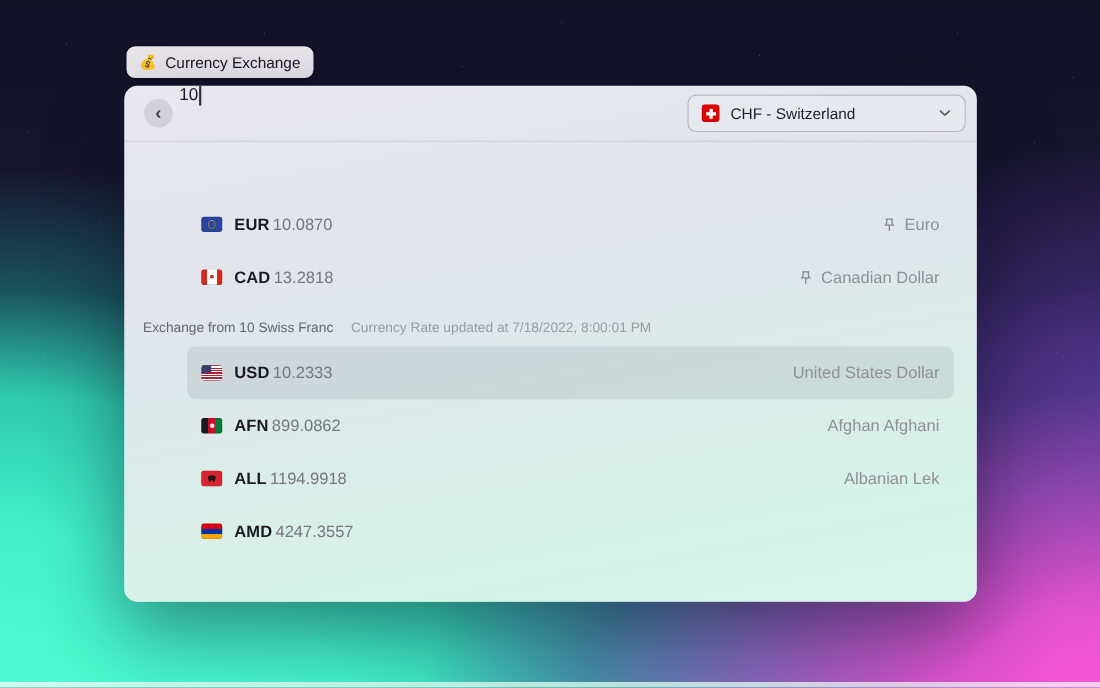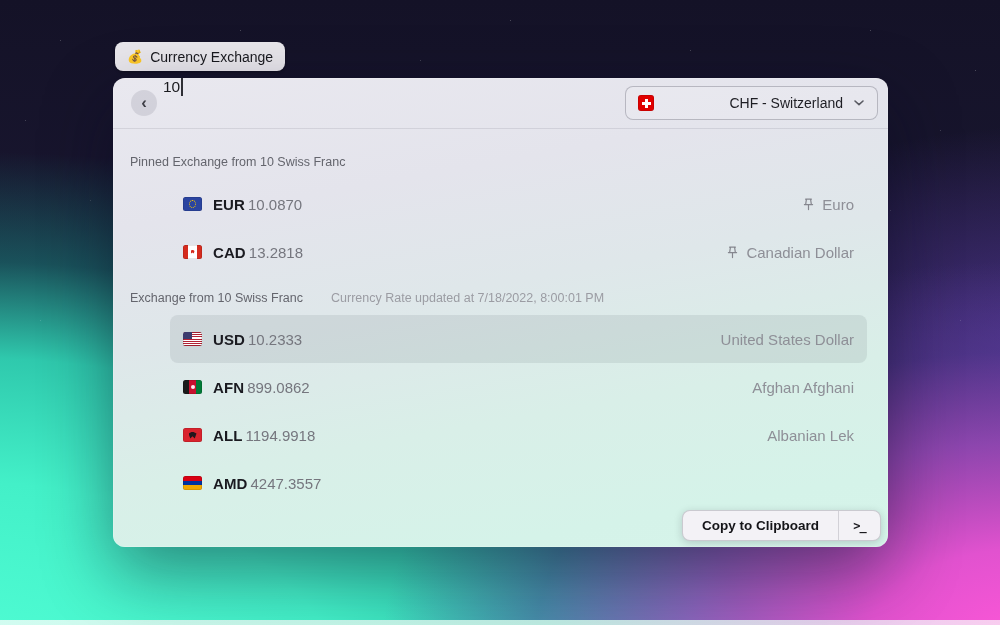--- a/index.html
+++ b/index.html
@@ -39,21 +39,21 @@
     display:flex;align-items:center;}
   .back-btn{position:absolute;left:18px;top:12px;width:26px;height:26px;border-radius:50%;border:none;
     background:rgba(110,110,130,.18);display:flex;align-items:center;justify-content:center;cursor:pointer;padding:0;}
   .back-chevron{font-size:17px;line-height:1;color:#3f3f46;margin-top:-2px;font-weight:600;}
   .input-area{position:absolute;left:50px;top:0;height:50px;display:flex;
     font-size:15.5px;color:#1b1b1f;}
   .caret{display:inline-block;width:1.5px;height:18px;background:#2f2f35;margin-left:1px;}
   .dropdown{position:absolute;left:512px;top:8px;width:253px;height:34px;box-sizing:border-box;
     border:1px solid rgba(70,70,85,.30);border-radius:8px;background:rgba(255,255,255,.14);
     display:flex;align-items:center;padding:0 12px;gap:10px;cursor:pointer;}
-  .dd-label{font-size:14px;color:#1e1e24;font-weight:500;flex:1;text-align:right;}
+  .dd-label{font-size:14px;color:#1e1e24;font-weight:500;flex:1;}
 
   
   .flag{width:19px;height:14px;border-radius:2.5px;display:inline-block;position:relative;overflow:hidden;
     box-shadow:inset 0 0 0 .5px rgba(0,0,0,.2);flex:none;}
   .flag-ch{width:16px;height:16px;border-radius:3px;background:#e00000;}
   .flag-ch::before{content:'';position:absolute;left:3.5px;top:6.5px;width:9px;height:3px;background:#fff;}
   .flag-ch::after{content:'';position:absolute;left:6.5px;top:3.5px;width:3px;height:9px;background:#fff;}
   .flag-eu{background:#2b44a0;}
   .flag-eu::after{content:'';position:absolute;left:6px;top:3px;width:7px;height:8px;border:1px dotted #f3c500;border-radius:50%;box-sizing:border-box;}
   .flag-ca{background:linear-gradient(90deg,#d52b1e 0 27%,#fff 27% 73%,#d52b1e 73% 100%);}
@@ -66,21 +66,21 @@
   .flag-af{background:linear-gradient(90deg,#1a1a1a 0 33%,#c8102e 33% 67%,#007a36 67% 100%);}
   .flag-af::after{content:'';position:absolute;left:7.5px;top:5px;width:4px;height:4px;border-radius:50%;background:rgba(255,255,255,.92);}
   .flag-al{background:#d9232d;}
   .flag-al::after{content:'';position:absolute;left:5.5px;top:3.5px;width:8px;height:7px;background:#23161c;
     clip-path:polygon(50% 0,100% 28%,78% 100%,50% 68%,22% 100%,0 28%);}
   .flag-am{background:linear-gradient(180deg,#d90012 0 34%,#0033a0 34% 67%,#f2a800 67% 100%);}
 
   
   .section-label{font-size:12.5px;font-weight:500;color:#64656d;line-height:20px;}
   .s1{position:absolute;top:74px;left:17px;right:17px;}
-  .s2{position:absolute;top:210px;left:17px;right:17px;display:flex;gap:28px;align-items:baseline;}
+  .s2{position:absolute;top:210px;left:17px;right:17px;display:flex;gap:16px;align-items:baseline;}
   .section-sub{font-size:12.5px;color:#9b9ca3;font-weight:400;}
   .rows{position:absolute;left:0;right:12px;padding-left:48px;}
   #pinned-rows{top:102px;} #exchange-rows{top:237px;}
   .row{height:48px;display:flex;align-items:center;margin:0 9px;padding:0 13px;border-radius:8px;cursor:pointer;}
   .row.selected{background:rgba(116,132,134,.16);text-align:center;}
   .code{margin-left:11px;font-size:15px;font-weight:600;color:#1a1a20;letter-spacing:.1px;}
   .val{margin-left:3px;font-size:15px;color:#75767e;}
   .grow{flex:1;}
   .pin-wrap{display:flex;align-items:center;margin-right:6px;}
   .cname{font-size:15px;color:#8e8f97;}
@@ -117,21 +117,20 @@
     </div>
     <div class="dropdown">
       <span class="flag flag-ch"></span>
       <span class="dd-label">CHF - Switzerland</span>
       <svg width="12" height="8" viewBox="0 0 12 8">
         <path d="M2 2 L6 5.6 L10 2" stroke="#5a5b63" stroke-width="1.6" fill="none" stroke-linecap="round" stroke-linejoin="round"></path>
       </svg>
     </div>
   </div>
 
-  <div class="section-label s1">Pinned Exchange from 10 Swiss Franc</div>
   <div class="rows" id="pinned-rows">
       <div class="row">
         <span class="flag flag-eu"></span>
         <span class="code">EUR</span>
         <span class="val">10.0870</span>
         <span class="grow"></span>
         <span class="pin-wrap">
           <svg width="15" height="15" viewBox="0 0 15 15" fill="none">
             <path d="M4.6 2.2 H10.4 M5.4 2.4 L4.7 7.2 M9.6 2.4 L10.3 7.2 M3.4 7.6 H11.6 M7.5 7.9 V12.6" stroke="#85868e" stroke-width="1.2" stroke-linecap="round"></path>
           </svg>
@@ -179,20 +178,13 @@
         <span class="cname">Albanian Lek</span>
       </div>
       <div class="row">
         <span class="flag flag-am"></span>
         <span class="code">AMD</span>
         <span class="val">4247.3557</span>
         <span class="grow"></span>
       </div>
     </div>
 
-  <div class="action-bar">
-    <button class="copy-btn">Copy to Clipboard</button>
-    <div class="ab-divider"></div>
-    <button class="term-btn">
-      <span class="term-glyph">&gt;_</span>
-    </button>
-  </div>
 </div>
 
 </body></html>

